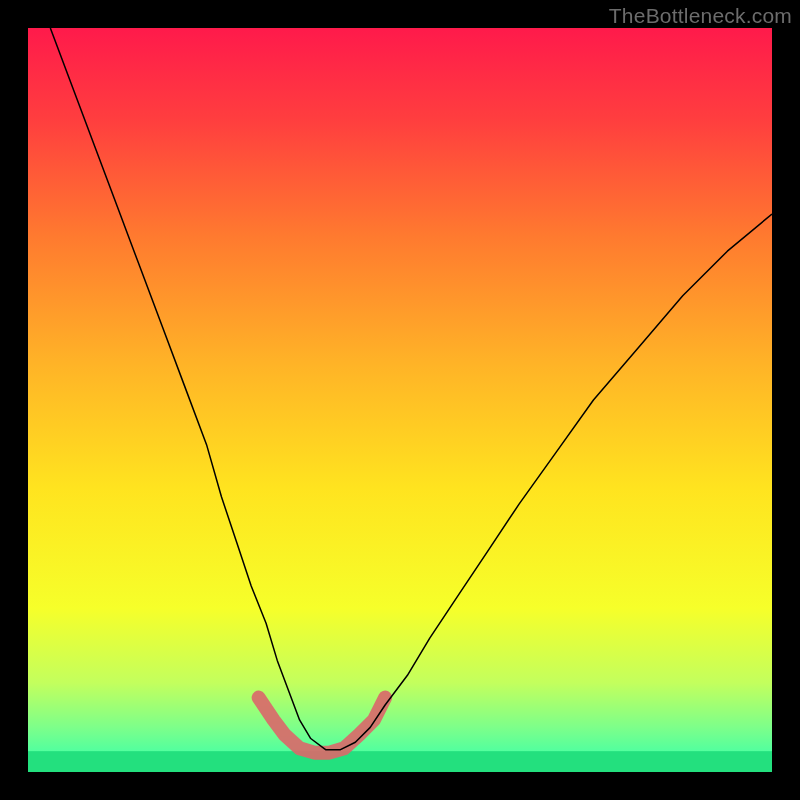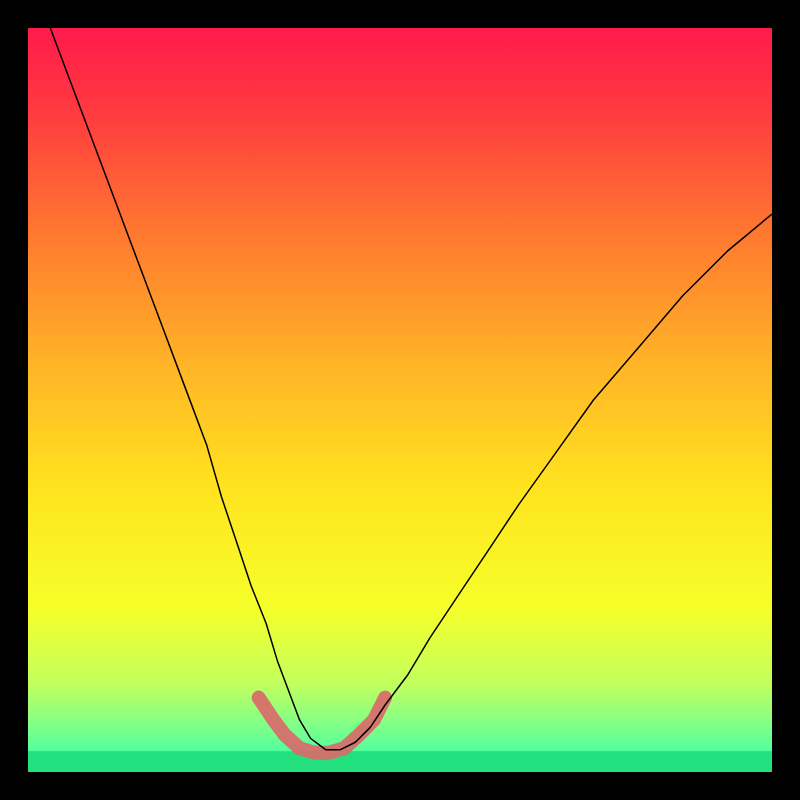--- a/index.html
+++ b/index.html
@@ -36,20 +36,21 @@
     font-weight: 400;
     letter-spacing: 0.2px;
     user-select: none;
   }
   svg { display: block; }
 </style>
 </head>
 <body>
 
 <div class="frame">
+  <div class="watermark">TheBottleneck.com</div>
 
   <div class="plot">
     <svg id="chart-svg" width="744" height="744" viewBox="0 0 744 744">
         <defs>
           <linearGradient id="bg-grad" x1="0" y1="0" x2="0" y2="1">
             <stop offset="0%" stop-color="#ff1a4b"></stop>
             <stop offset="12%" stop-color="#ff3d3f"></stop>
             <stop offset="28.000000000000004%" stop-color="#ff7a2f"></stop>
             <stop offset="45%" stop-color="#ffb327"></stop>
             <stop offset="62%" stop-color="#ffe41f"></stop>

